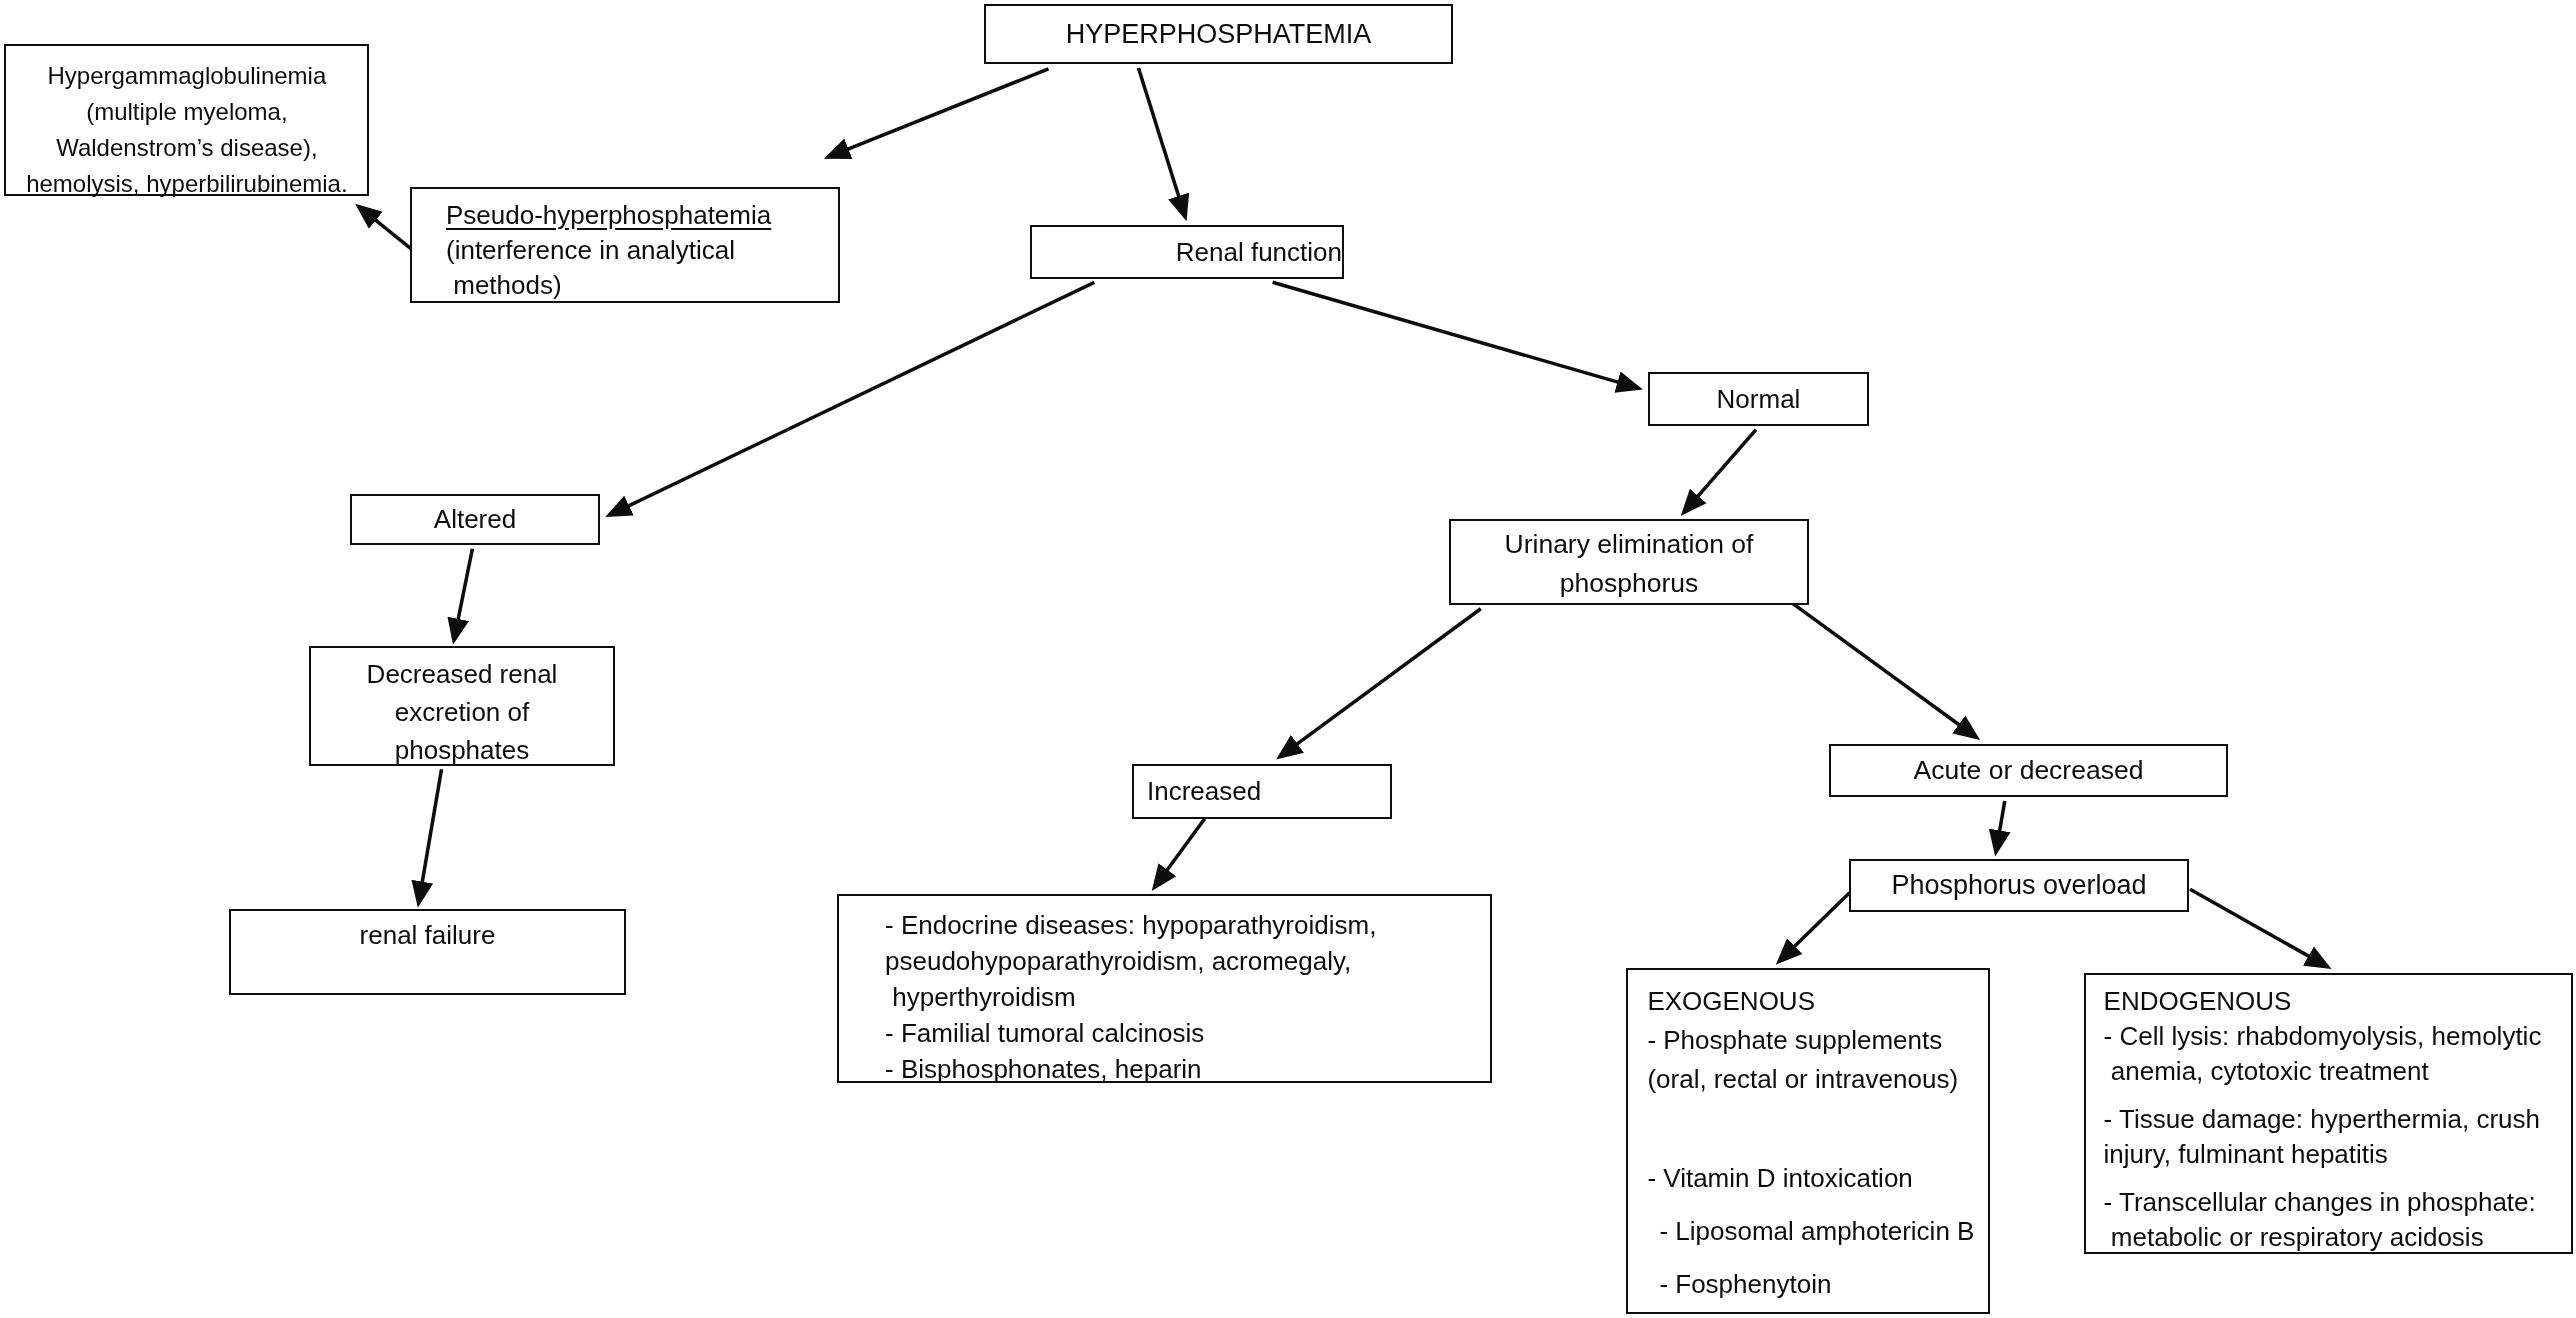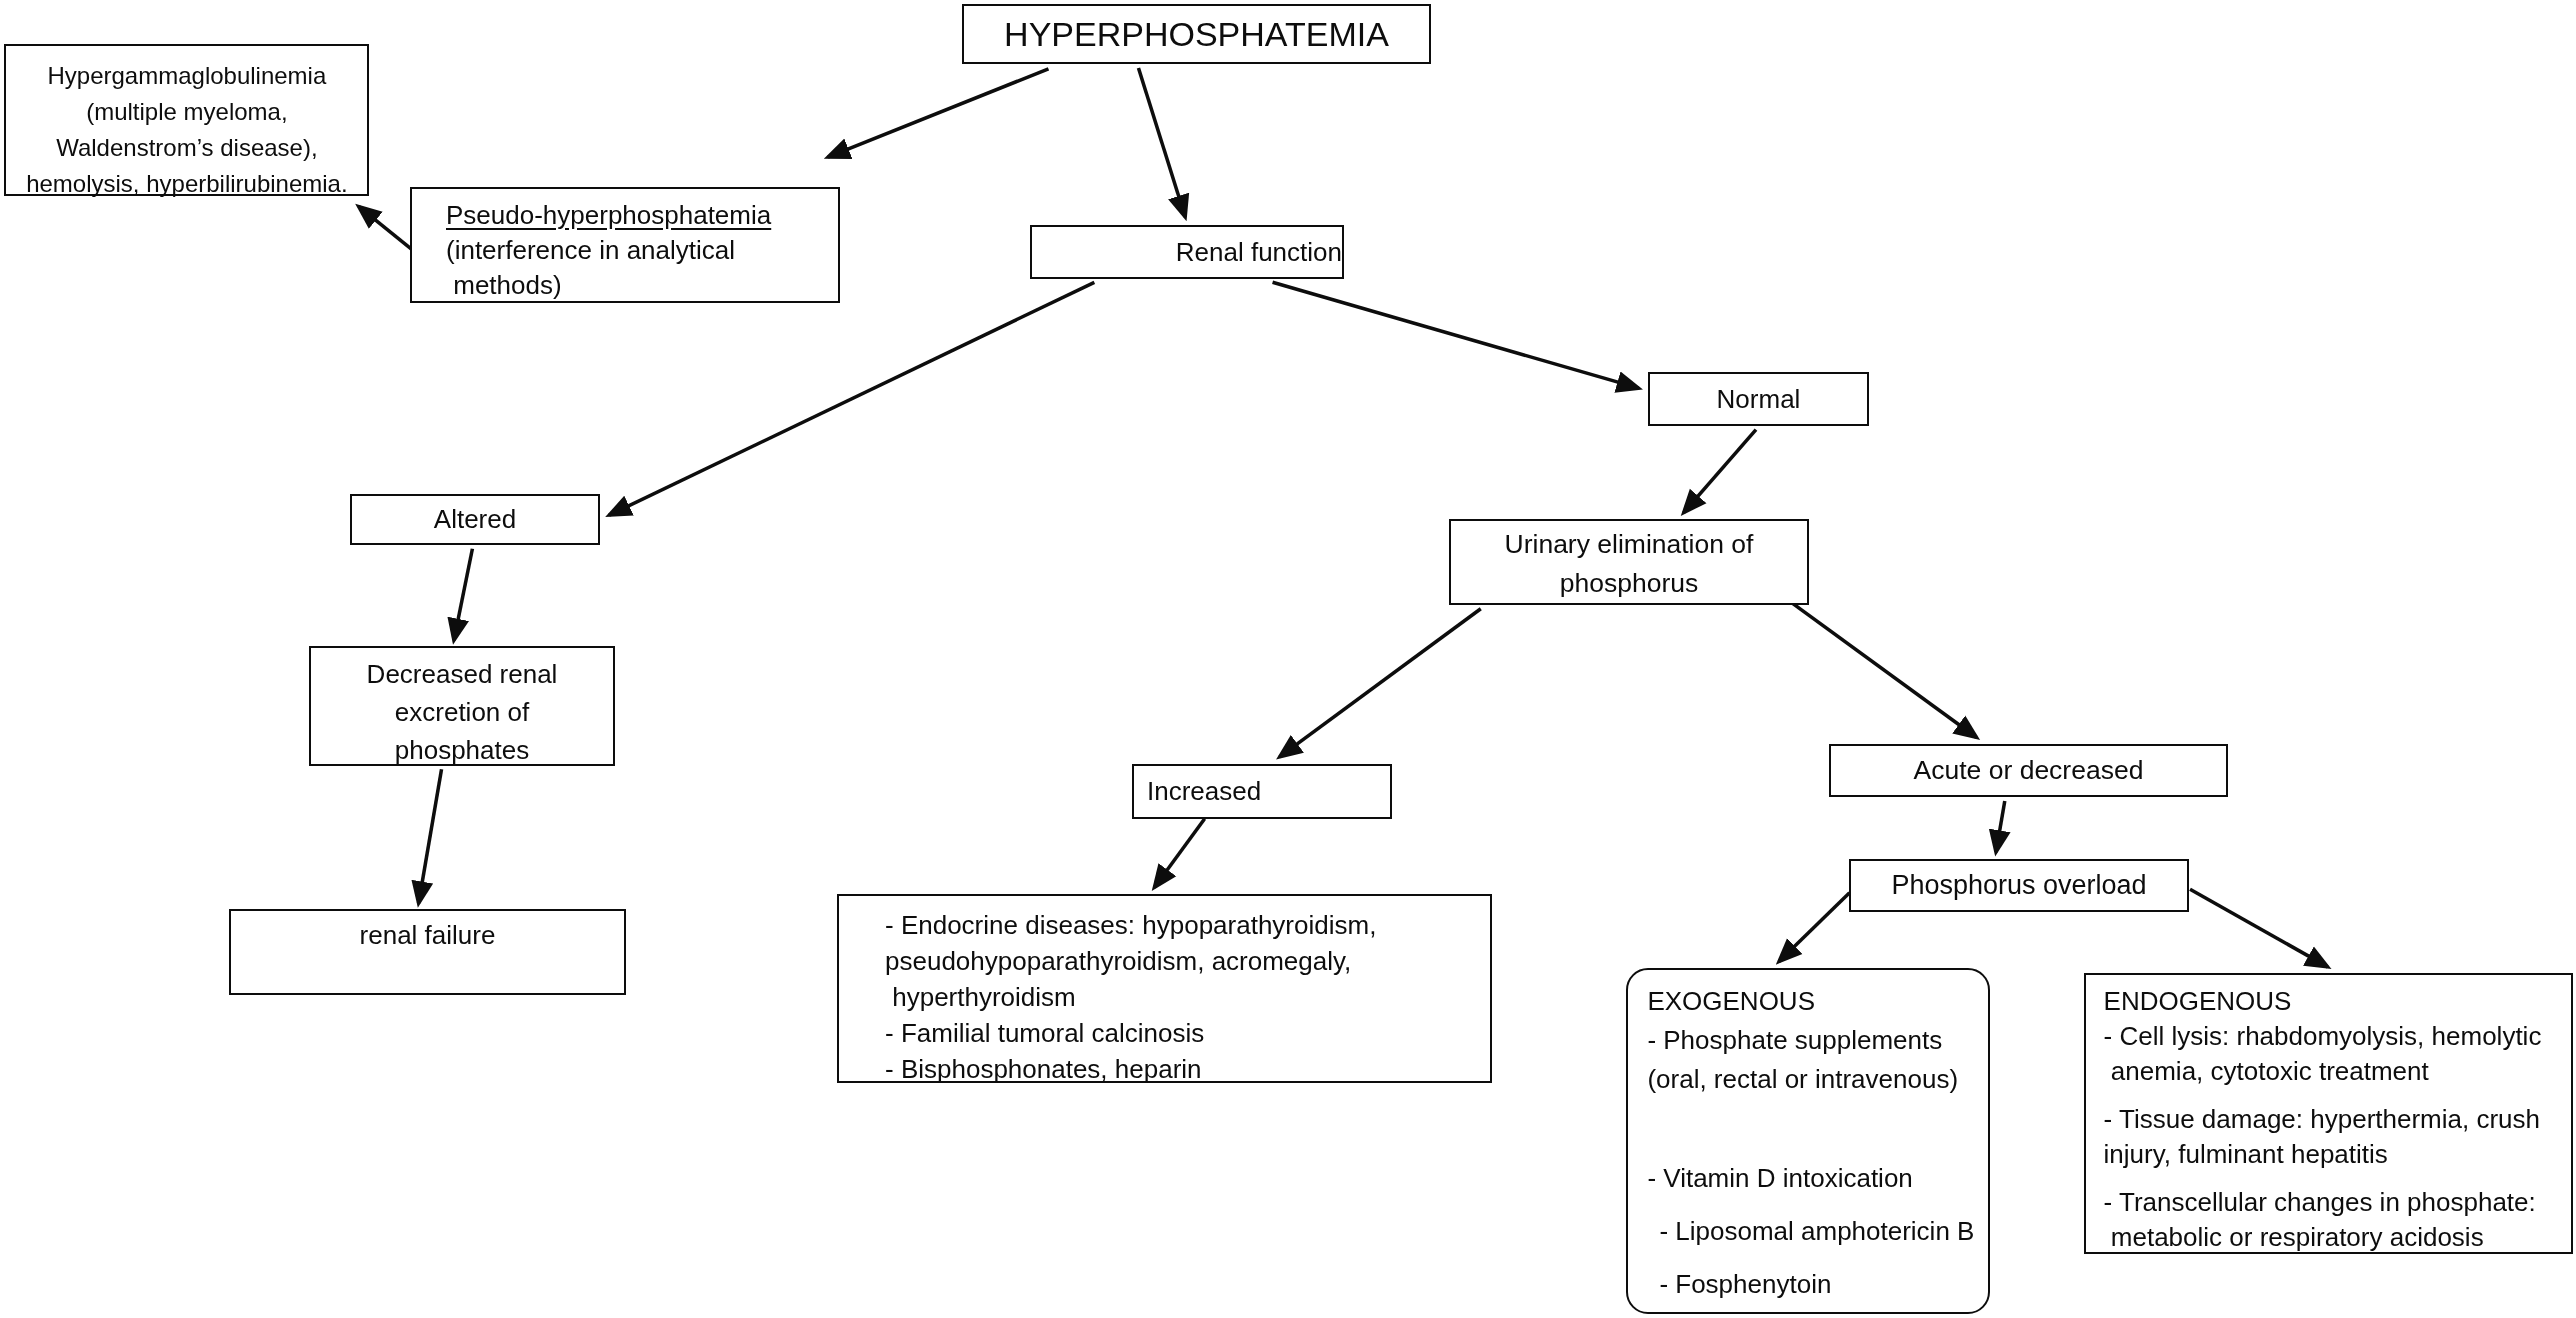--- a/index.html
+++ b/index.html
@@ -38,34 +38,34 @@
     align-items: center;
     justify-content: center;
   }
   .ln { display: block; white-space: pre; }
   .underlined { text-decoration: underline; text-underline-offset: 4.4px; }
   .gap-xl { margin-top: 60px; }
   .gap-md { margin-top: 14px; margin-left: 12px; }
   .gap-sm { margin-top: 13.2px; }
 
   
-  #n-hyper      { left: 962px; top: 4.4px;    width: 469px; height: 60px;  font-size: 34px; }
+  #n-hyper      { left: 984px; top: 4.4px;    width: 469px; height: 60px;  font-size: 27px; }
   #n-hgamma     { left: 4.4px;    top: 44px;   width: 365px; height: 152px; font-size: 24px; line-height: 36px; padding-top: 12.4px; }
   #n-pseudo     { left: 410px;  top: 187px;  width: 430px; height: 116px; text-align: left; padding: 8.8px 0 0 34px; line-height: 35px; }
   #n-renal      { left: 1030px; top: 225px;  width: 314px; height: 54px; justify-content: flex-end; }
   #n-normal     { left: 1648px; top: 372px;  width: 221px; height: 54px; }
   #n-altered    { left: 350px;  top: 494px;  width: 250px; height: 51px; }
   #n-decr       { left: 309px;  top: 646px;  width: 306px; height: 120px; line-height: 38px; padding-top: 7px; }
   #n-acute      { left: 229px;  top: 909px; width: 397px; height: 86px;  line-height: 40px; padding-top: 4.4px; }
   #n-urinary    { left: 1449px; top: 519px;  width: 360px; height: 86px;  font-size: 26.5px; line-height: 39px; padding-top: 4.4px; }
   #n-increased  { left: 1132px; top: 764px;  width: 260px; height: 55px;  justify-content: flex-start; padding-left: 13px; }
   #n-nord       { left: 1829px; top: 744px;  width: 399px; height: 53px;  font-size: 26.5px; }
   #n-overload   { left: 1849px; top: 859px;  width: 340px; height: 53px;  font-size: 27px; }
   #n-endocrine  { left: 837px;  top: 894px; width: 655px; height: 189px; text-align: left; padding: 10.6px 0 0 46px; line-height: 36px; }
-  #n-exogenous  { left: 1626px; top: 968px; width: 364px; height: 346px; text-align: left; padding: 12.4px 0 0 19.4px; line-height: 39px; border-radius: 22px; }
+  #n-exogenous  { left: 1626px; top: 968px; width: 364px; height: 346px; text-align: left; padding: 12.4px 0 0 19.4px; line-height: 39px; }
   #n-endogenous { left: 2084px; top: 973px; width: 489px; height: 281px; text-align: left; padding: 8.8px 0 0 17.6px; line-height: 35px; }
 
   .edge { stroke: #0d0d0d; stroke-width: 4px; fill: none; }
 </style>
 </head>
 <body>
 
 <div id="canvas">
 
   <svg id="edges" viewBox="0 0 2919 1494" xmlns="http://www.w3.org/2000/svg">

